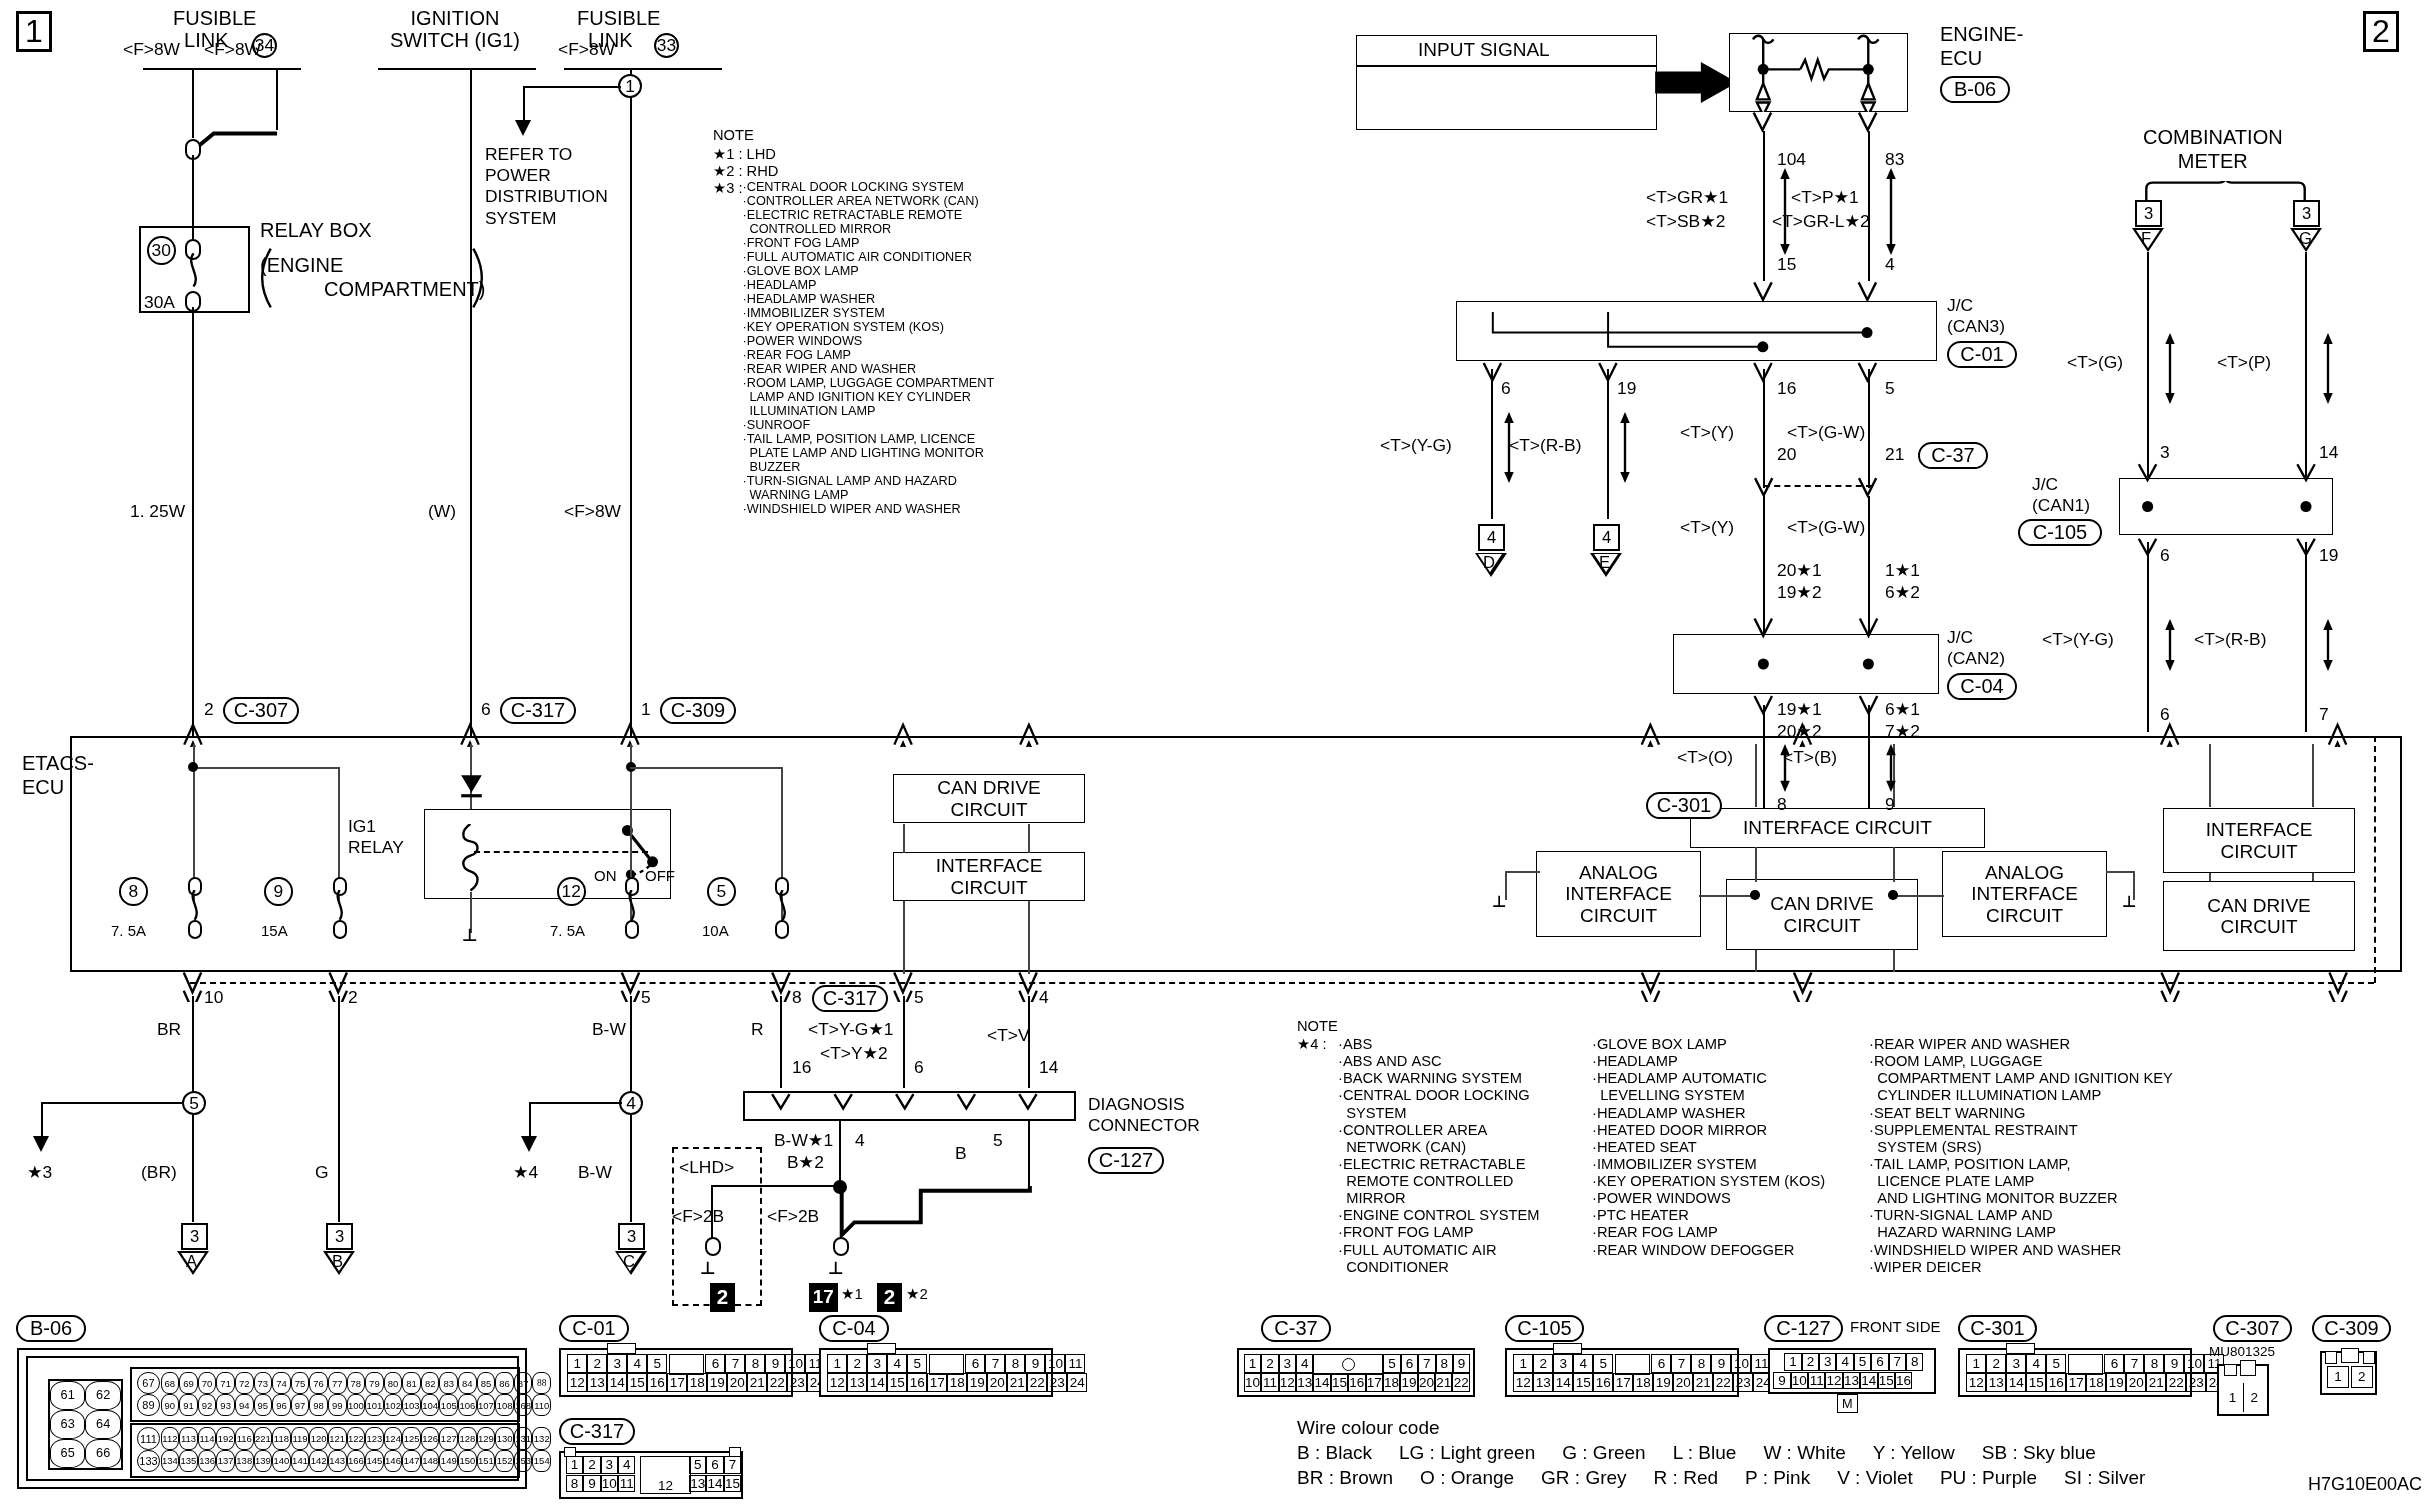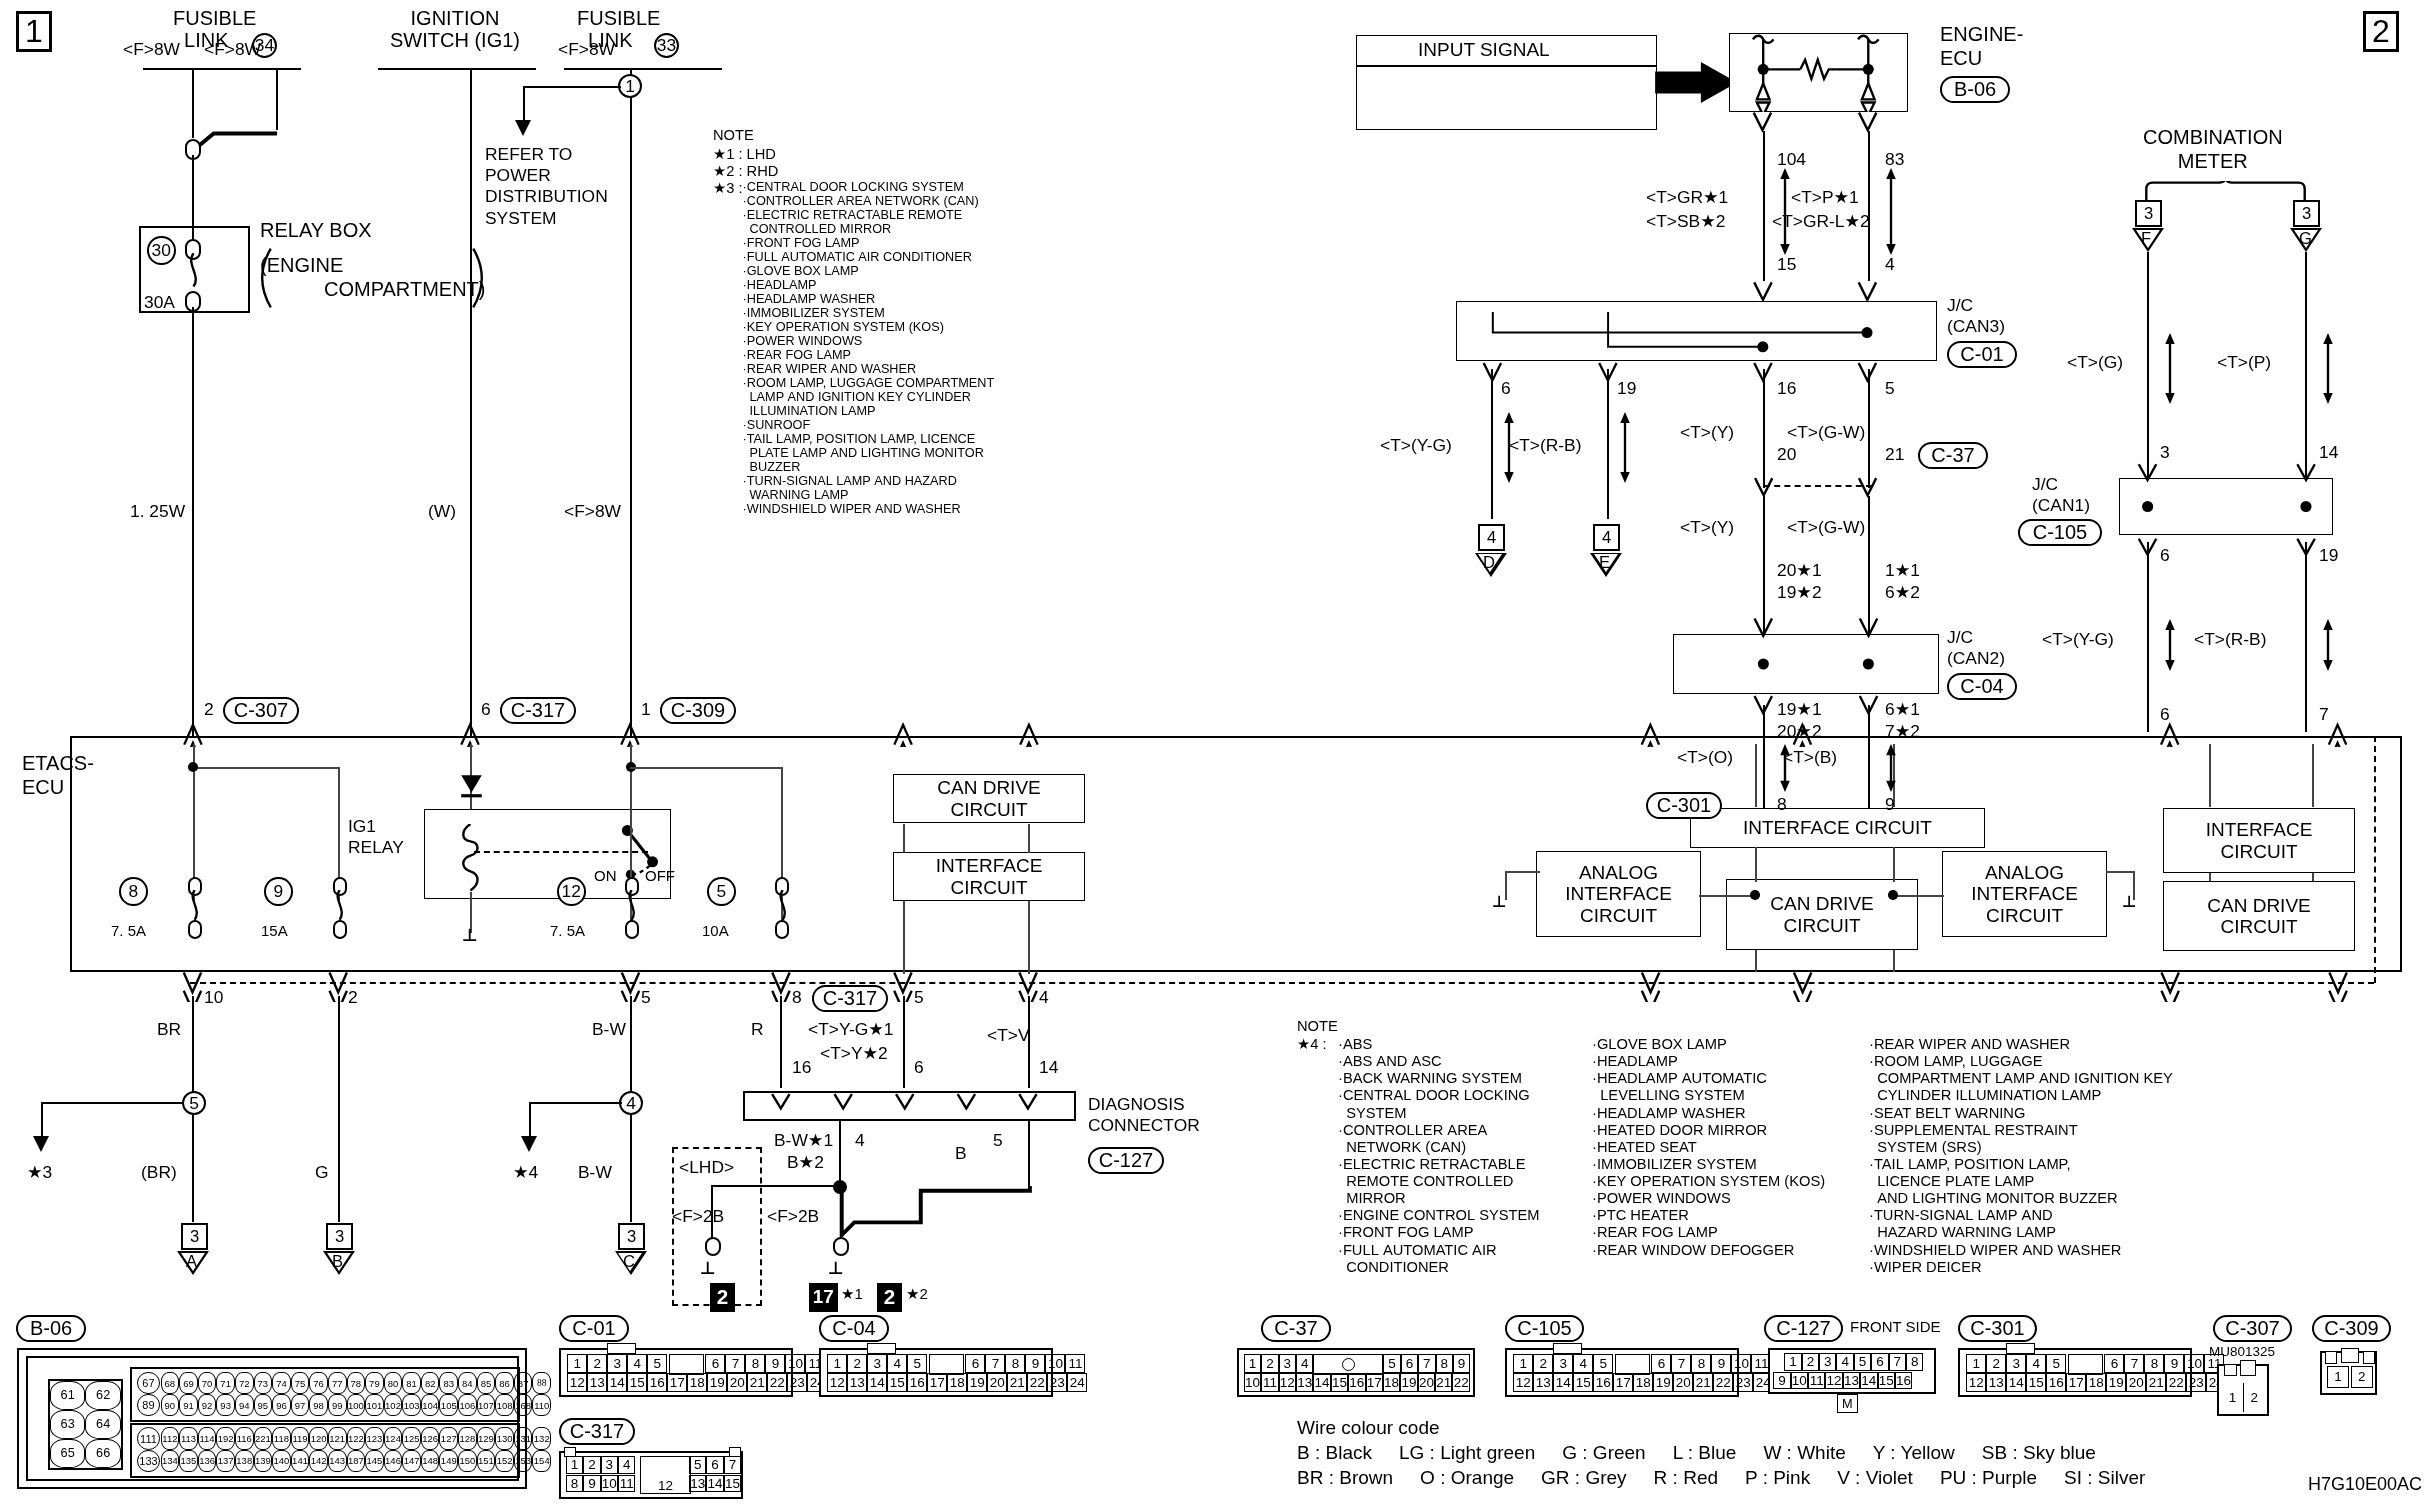--- a/index.html
+++ b/index.html
@@ -762,21 +762,21 @@
           <div style="width:16.6px;height:20.6px;border:1.1px solid #000;border-radius:40%;display:flex;align-items:center;justify-content:center;font-size:9.5px;">134</div>
           <div style="width:16.6px;height:20.6px;border:1.1px solid #000;border-radius:40%;display:flex;align-items:center;justify-content:center;font-size:9.5px;">135</div>
           <div style="width:16.6px;height:20.6px;border:1.1px solid #000;border-radius:40%;display:flex;align-items:center;justify-content:center;font-size:9.5px;">136</div>
           <div style="width:16.6px;height:20.6px;border:1.1px solid #000;border-radius:40%;display:flex;align-items:center;justify-content:center;font-size:9.5px;">137</div>
           <div style="width:16.6px;height:20.6px;border:1.1px solid #000;border-radius:40%;display:flex;align-items:center;justify-content:center;font-size:9.5px;">138</div>
           <div style="width:16.6px;height:20.6px;border:1.1px solid #000;border-radius:40%;display:flex;align-items:center;justify-content:center;font-size:9.5px;">139</div>
           <div style="width:16.6px;height:20.6px;border:1.1px solid #000;border-radius:40%;display:flex;align-items:center;justify-content:center;font-size:9.5px;">140</div>
           <div style="width:16.6px;height:20.6px;border:1.1px solid #000;border-radius:40%;display:flex;align-items:center;justify-content:center;font-size:9.5px;">141</div>
           <div style="width:16.6px;height:20.6px;border:1.1px solid #000;border-radius:40%;display:flex;align-items:center;justify-content:center;font-size:9.5px;">142</div>
           <div style="width:16.6px;height:20.6px;border:1.1px solid #000;border-radius:40%;display:flex;align-items:center;justify-content:center;font-size:9.5px;">143</div>
-          <div style="width:16.6px;height:20.6px;border:1.1px solid #000;border-radius:40%;display:flex;align-items:center;justify-content:center;font-size:9.5px;">187</div>
+          <div style="width:16.6px;height:20.6px;border:1.1px solid #000;border-radius:40%;display:flex;align-items:center;justify-content:center;font-size:9.5px;">166</div>
           <div style="width:16.6px;height:20.6px;border:1.1px solid #000;border-radius:40%;display:flex;align-items:center;justify-content:center;font-size:9.5px;">145</div>
           <div style="width:16.6px;height:20.6px;border:1.1px solid #000;border-radius:40%;display:flex;align-items:center;justify-content:center;font-size:9.5px;">146</div>
           <div style="width:16.6px;height:20.6px;border:1.1px solid #000;border-radius:40%;display:flex;align-items:center;justify-content:center;font-size:9.5px;">147</div>
           <div style="width:16.6px;height:20.6px;border:1.1px solid #000;border-radius:40%;display:flex;align-items:center;justify-content:center;font-size:9.5px;">148</div>
           <div style="width:16.6px;height:20.6px;border:1.1px solid #000;border-radius:40%;display:flex;align-items:center;justify-content:center;font-size:9.5px;">149</div>
           <div style="width:16.6px;height:20.6px;border:1.1px solid #000;border-radius:40%;display:flex;align-items:center;justify-content:center;font-size:9.5px;">150</div>
           <div style="width:16.6px;height:20.6px;border:1.1px solid #000;border-radius:40%;display:flex;align-items:center;justify-content:center;font-size:9.5px;">151</div>
           <div style="width:16.6px;height:20.6px;border:1.1px solid #000;border-radius:40%;display:flex;align-items:center;justify-content:center;font-size:9.5px;">152</div>
           <div style="width:16.6px;height:20.6px;border:1.1px solid #000;border-radius:40%;display:flex;align-items:center;justify-content:center;font-size:9.5px;">153</div>
           <div style="width:16.6px;height:20.6px;border:1.1px solid #000;border-radius:40%;display:flex;align-items:center;justify-content:center;font-size:9.5px;">154</div>

